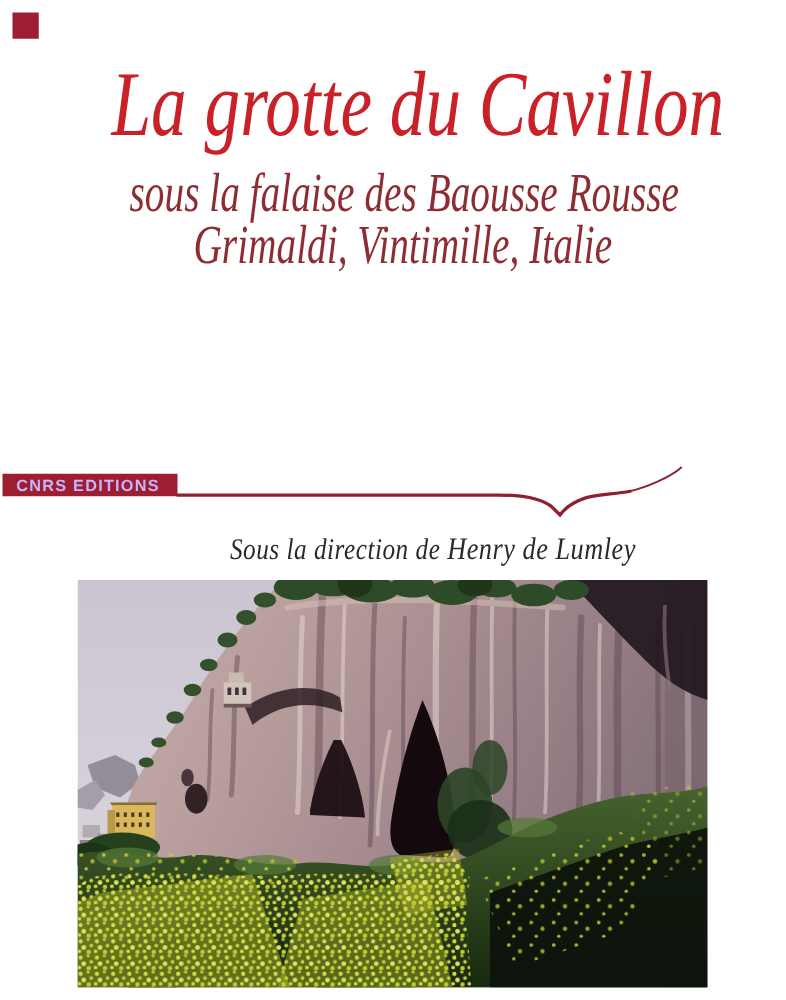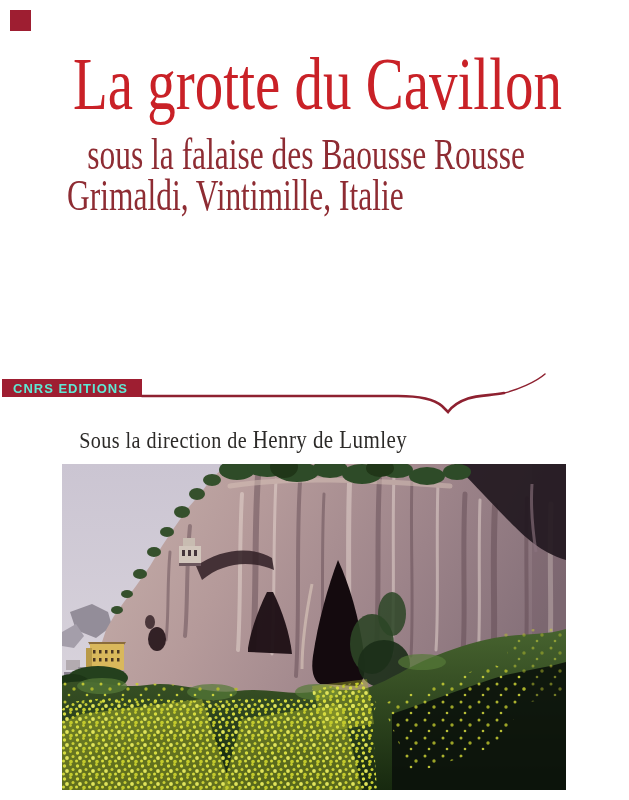--- a/index.html
+++ b/index.html
@@ -2,21 +2,21 @@
 <html><head>
 <meta charset="utf-8">
 <style>
   html,body{margin:0;padding:0;}
   body{
     width:629px;height:800px;position:relative;overflow:hidden;
     background:#ffffff;
     font-family:"Liberation Serif","DejaVu Serif",serif;
   }
   .abs{position:absolute;}
-  .centerline{left:0;right:0;white-space:nowrap;}
+  .centerline{left:16px;right:0;text-align:center;white-space:nowrap;font-style:italic;}
   .squeeze{display:inline-block;transform-origin:50% 50%;line-height:1;}
 
   #corner-square{
     left:10px;top:10px;width:21px;height:21px;background:#9e1e31;
   }
 
   #title{top:47px;}
   #title .squeeze{
     font-size:74px;color:#c92127;transform:scaleX(0.77);
   }
@@ -26,21 +26,21 @@
   #subtitle1 .squeeze,#subtitle2 .squeeze{
     font-size:44px;color:#8e2c33;transform:scaleX(0.715);
   }
 
   #banner{
     left:2px;top:379px;width:140px;height:18px;background:#9e1e31;
     display:flex;align-items:center;
   }
   #banner .label{
     font-family:"Liberation Sans","DejaVu Sans",sans-serif;
-    font-weight:bold;font-size:13px;letter-spacing:1px;color:#5eead4;
+    font-weight:bold;font-size:13px;letter-spacing:1px;color:#c4b5fd;
     padding-left:11px;white-space:nowrap;
   }
   #swoosh{left:140px;top:366px;}
 
   #byline{top:427px;margin-left:48px;}
   #byline .squeeze{
     font-size:24px;color:#2c2a28;letter-spacing:0.5px;transform:scaleX(0.84);
   }
   #byline .name{font-size:25px;}
 

